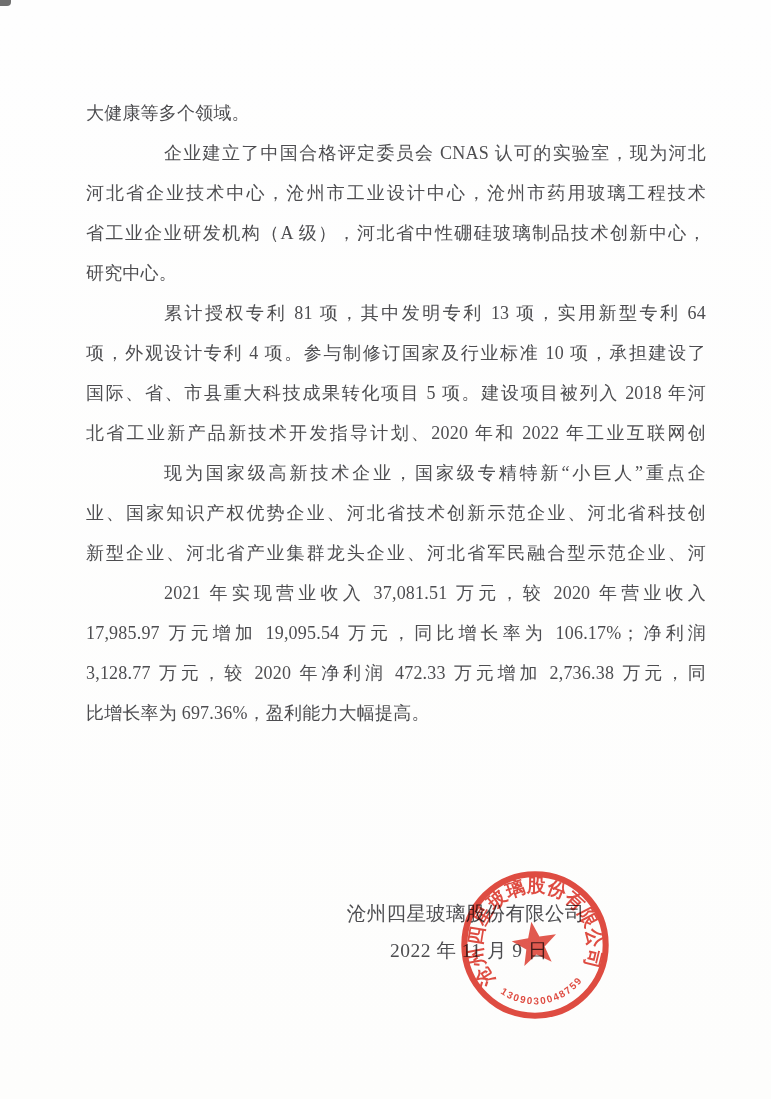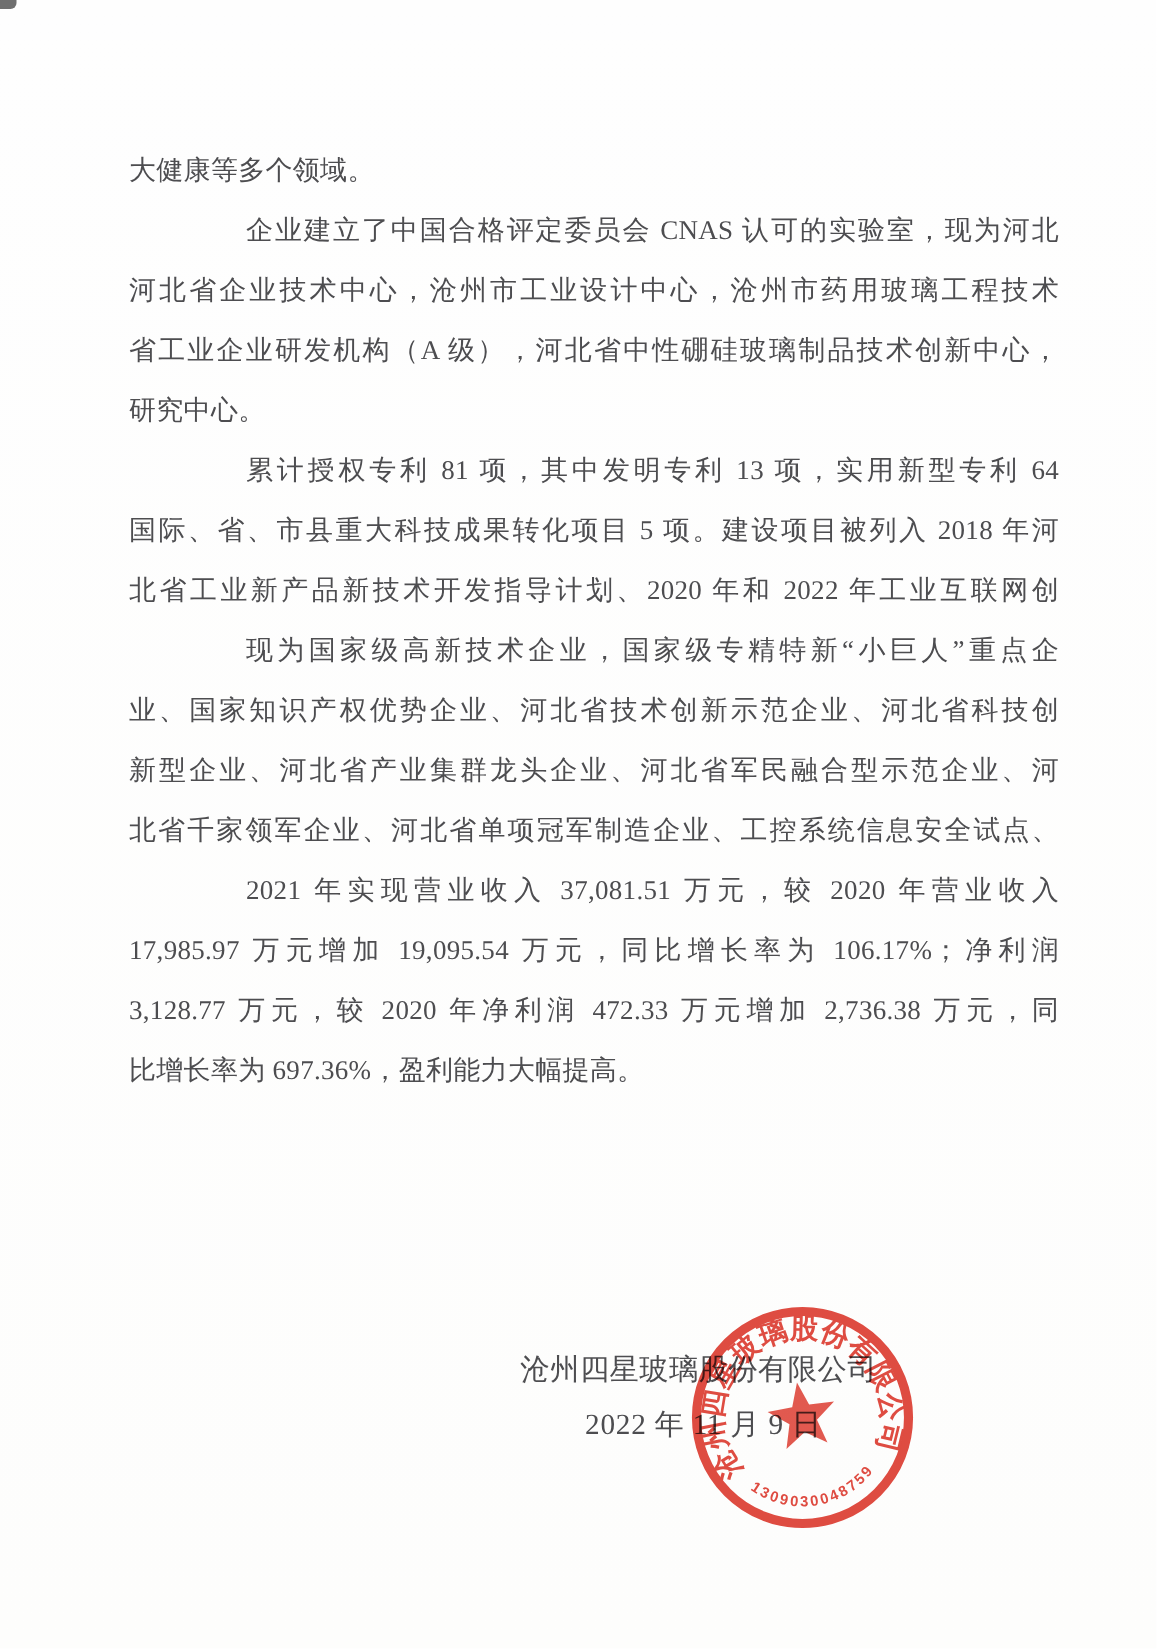--- a/index.html
+++ b/index.html
@@ -61,26 +61,26 @@
 
   <div class="artifact"></div>
 
   <div class="textblock">
       <div class="line">大健康等多个领域。</div>
       <div class="line first fill">企业建立了中国合格评定委员会 CNAS 认可的实验室，现为河北</div>
       <div class="line fill">河北省企业技术中心，沧州市工业设计中心，沧州市药用玻璃工程技术</div>
       <div class="line fill">省工业企业研发机构（A 级），河北省中性硼硅玻璃制品技术创新中心，</div>
       <div class="line">研究中心。</div>
       <div class="line first fill">累计授权专利 81 项，其中发明专利 13 项，实用新型专利 64</div>
+      <div class="line fill">项，外观设计专利 4 项。参与制修订国家及行业标准 10 项，承担建设了</div>
       <div class="line fill">国际、省、市县重大科技成果转化项目 5 项。建设项目被列入 2018 年河</div>
       <div class="line fill">北省工业新产品新技术开发指导计划、2020 年和 2022 年工业互联网创</div>
       <div class="line first fill">现为国家级高新技术企业，国家级专精特新“小巨人”重点企</div>
       <div class="line fill">业、国家知识产权优势企业、河北省技术创新示范企业、河北省科技创</div>
       <div class="line fill">新型企业、河北省产业集群龙头企业、河北省军民融合型示范企业、河</div>
-      <div class="line fill">北省千家领军企业、河北省单项冠军制造企业、工控系统信息安全试点、</div>
       <div class="line first fill">2021 年实现营业收入 37,081.51 万元，较 2020 年营业收入</div>
       <div class="line fill">17,985.97 万元增加 19,095.54 万元，同比增长率为 106.17%；净利润</div>
       <div class="line fill">3,128.77 万元，较 2020 年净利润 472.33 万元增加 2,736.38 万元，同</div>
       <div class="line">比增长率为 697.36%，盈利能力大幅提高。</div>
     </div>
 
   <div class="sig-company">沧州四星玻璃股份有限公司</div>
   <div class="sig-date">2022 年 11 月 9 日</div>
 
   <svg class="seal" viewBox="0 0 200 200" aria-hidden="true">

